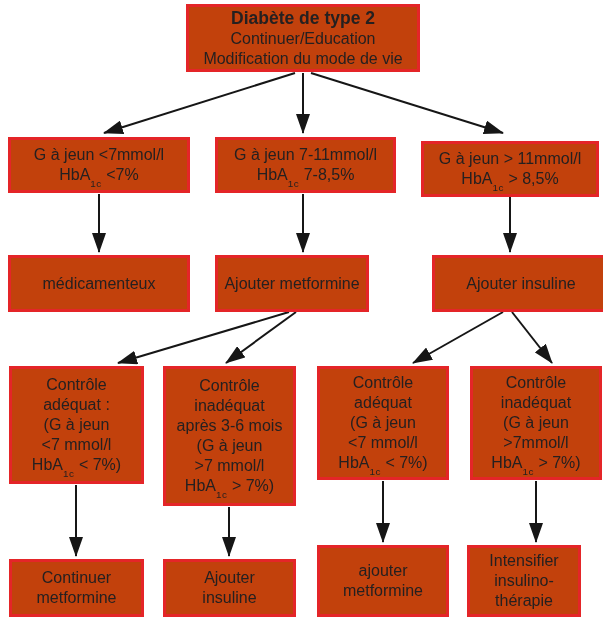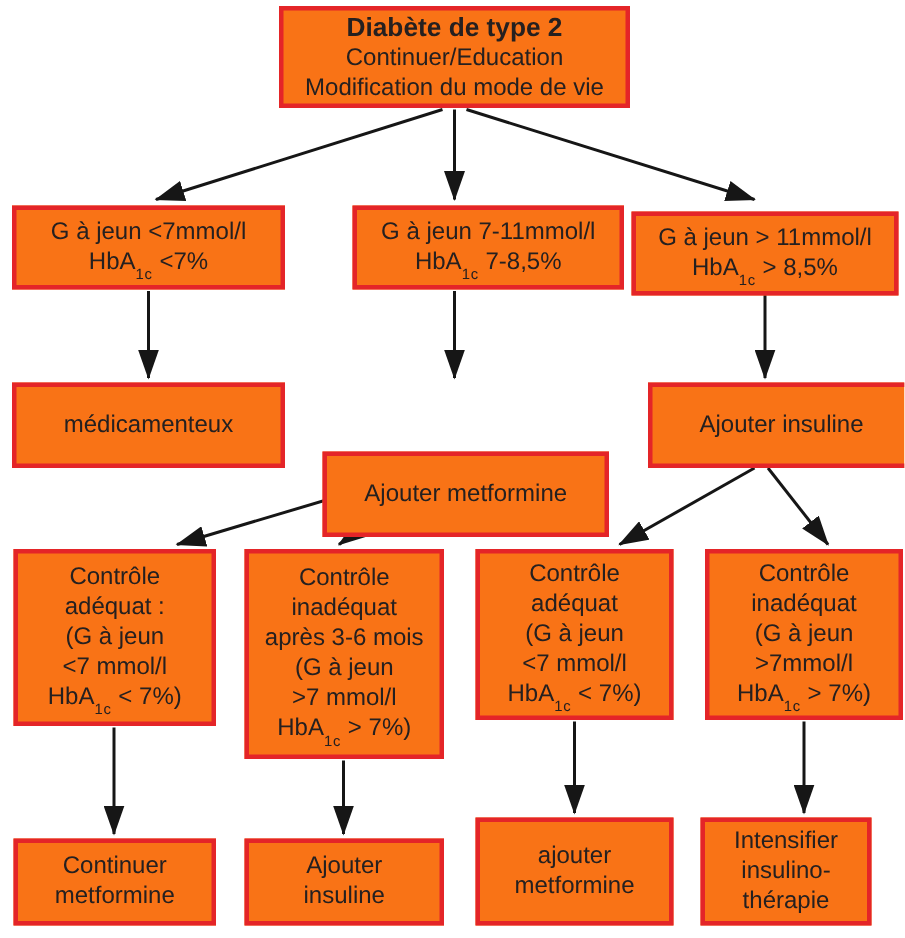--- a/index.html
+++ b/index.html
@@ -4,21 +4,21 @@
 <style>
   html,body{margin:0;padding:0;background:#ffffff;}
   .canvas{
     position:relative;width:603px;height:625px;background:#ffffff;
     font-family:"Liberation Sans","DejaVu Sans",sans-serif;
     color:#252020;overflow:hidden;
   }
   .arrows{position:absolute;left:0;top:0;width:603px;height:625px;z-index:1;pointer-events:none;}
   .box{
     position:absolute;z-index:2;box-sizing:border-box;
-    background:#f97316;border:3px solid #e42528;
+    background:#c2410c;border:3px solid #e42528;
     display:flex;flex-direction:column;justify-content:center;align-items:center;
     text-align:center;font-size:16px;line-height:20px;
   }
   .box .title{font-weight:bold;font-size:17.5px;line-height:22px;}
   .box .line{white-space:nowrap;}
   sub.hba{font-size:0.62em;line-height:0;position:relative;bottom:-0.25em;letter-spacing:0.5px;}
 </style>
 </head>
 <body>
 
@@ -54,33 +54,33 @@
   <div class="box" style="left:186px;top:4px;width:234px;height:68px;">
     <div class="title line">Diabète de type 2</div>
     <div class="line">Continuer/Education</div>
     <div class="line">Modification du mode de vie</div>
   </div>
 
   <div class="box" style="left:8px;top:137px;width:182px;height:56px;">
     <div class="line">G à jeun &lt;7mmol/l</div>
     <div class="line"><span>HbA</span><sub class="hba">1c</sub><span> &lt;7%</span></div>
   </div>
-  <div class="box" style="left:215px;top:137px;width:181px;height:56px;margin-left:20px;">
+  <div class="box" style="left:215px;top:137px;width:181px;height:56px;">
     <div class="line">G à jeun 7-11mmol/l</div>
     <div class="line"><span>HbA</span><sub class="hba">1c</sub><span> 7-8,5%</span></div>
   </div>
   <div class="box" style="left:421px;top:141px;width:178px;height:56px;">
     <div class="line">G à jeun &gt; 11mmol/l</div>
     <div class="line"><span>HbA</span><sub class="hba">1c</sub><span> &gt; 8,5%</span></div>
   </div>
 
   <div class="box" style="left:8px;top:255px;width:182px;height:57px;">
     <div class="line">médicamenteux</div>
   </div>
-  <div class="box" style="left:215px;top:255px;width:191px;height:57px;margin-top:46px;">
+  <div class="box" style="left:215px;top:255px;width:154px;height:57px;">
     <div class="line">Ajouter metformine</div>
   </div>
   <div class="box" style="left:432px;top:255px;width:178px;height:57px;">
     <div class="line">Ajouter insuline</div>
   </div>
 
   <div class="box" style="left:9px;top:366px;width:135px;height:118px;">
     <div class="line">Contrôle</div>
     <div class="line">adéquat :</div>
     <div class="line">(G à jeun</div>

